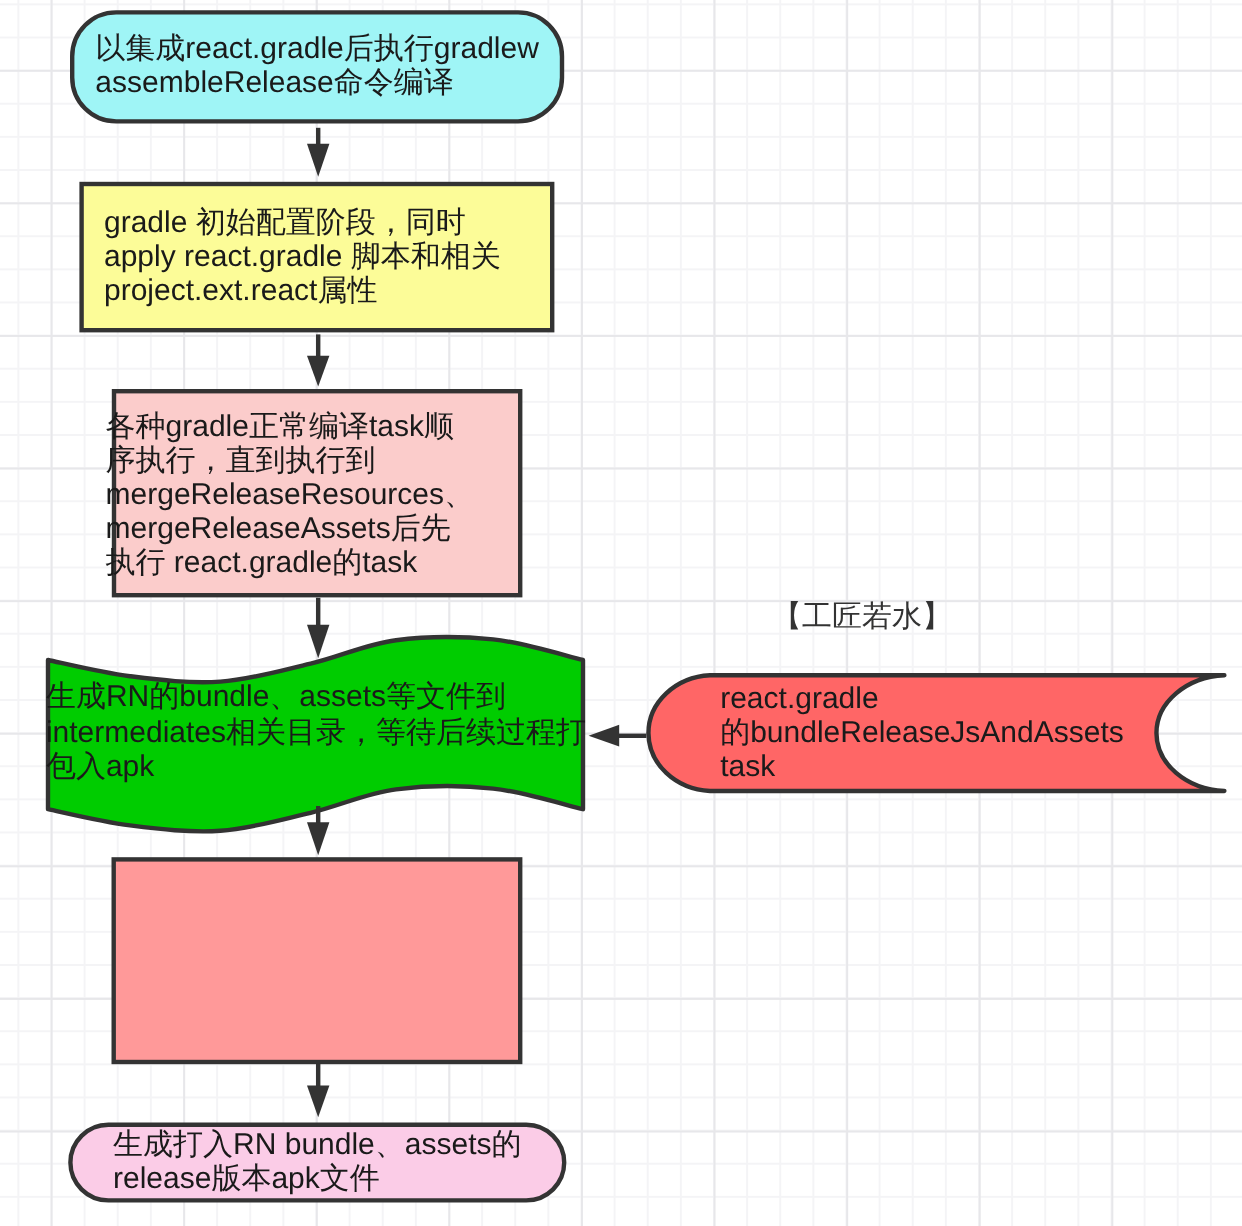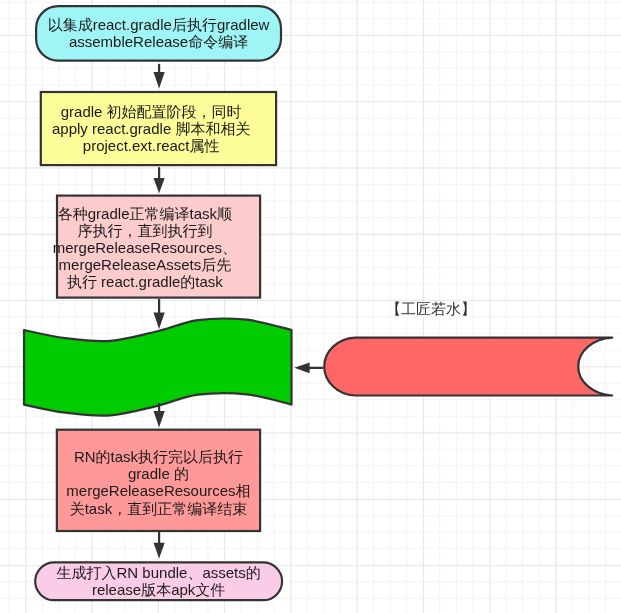--- a/index.html
+++ b/index.html
@@ -10,21 +10,21 @@
   #grid{position:absolute;left:0;top:0;width:621px;height:613px;
      background-image:
         linear-gradient(to right, #e7e7ea 1px, transparent 1px),
         linear-gradient(to bottom, #e7e7ea 1px, transparent 1px),
         linear-gradient(to right, #f4f4f6 1px, transparent 1px),
         linear-gradient(to bottom, #f4f4f6 1px, transparent 1px);
      background-size:66.3px 66.3px,66.3px 66.3px,16.575px 16.575px,16.575px 16.575px;
      background-position:25.3px 34.9px,25.3px 34.9px,8.7px 1.7px,8.7px 1.7px;}
   svg#shapes{position:absolute;left:0;top:0;width:621px;height:613px;}
   .lbl{position:absolute;box-sizing:border-box;display:flex;align-items:center;
-       justify-content:center;text-align:center;color:#1a1a1a;
+       justify-content:center;text-align:left;color:#1a1a1a;
        font-size:15px;line-height:17.2px;white-space:pre-line;letter-spacing:0px;}
   .wm{position:absolute;color:#333;font-size:15px;line-height:20px;}
 </style>
 </head>
 <body>
 
 <div id="canvas">
   <div id="grid"></div>
 
   <svg id="shapes" viewBox="0 0 621 613" xmlns="http://www.w3.org/2000/svg">
@@ -72,21 +72,23 @@
   <div class="lbl" style="left:35.00px;top:5.10px;width:247.10px;height:56.70px;">以集成react.gradle后执行gradlew
 assembleRelease命令编译</div>
   <div class="lbl" style="left:39.70px;top:90.90px;width:223px;height:75.30px;">gradle 初始配置阶段，同时
 apply react.gradle 脚本和相关
 project.ext.react属性</div>
   <div class="lbl" style="left:55.90px;top:195.50px;width:178px;height:104.20px;">各种gradle正常编译task顺
 序执行，直到执行到
 mergeReleaseResources、
 mergeReleaseAssets后先
 执行 react.gradle的task</div>
-  <div class="lbl" style="left:55.75px;top:430.60px;width:205.45px;height:103.50px;">RN的task执行完以后执行
-gradle 的
-mergeReleaseResources相
-关task，直到正常编译结束</div>
+  <div class="lbl" style="left:8.00px;top:329.00px;width:300.00px;height:74.60px;">生成RN的bundle、assets等文件到
+intermediates相关目录，等待后续过程打
+包入apk</div>
+  <div class="lbl" style="left:330.00px;top:337.60px;width:262.00px;height:57.90px;">react.gradle
+的bundleReleaseJsAndAssets
+task</div>
   <div class="lbl" style="left:34.10px;top:561.30px;width:249.10px;height:40.00px;">生成打入RN bundle、assets的
 release版本apk文件</div>
 
   <div class="wm" style="left:386px;top:251px;margin-top:48px;">【工匠若水】</div>
 </div>
 
 </body></html>

